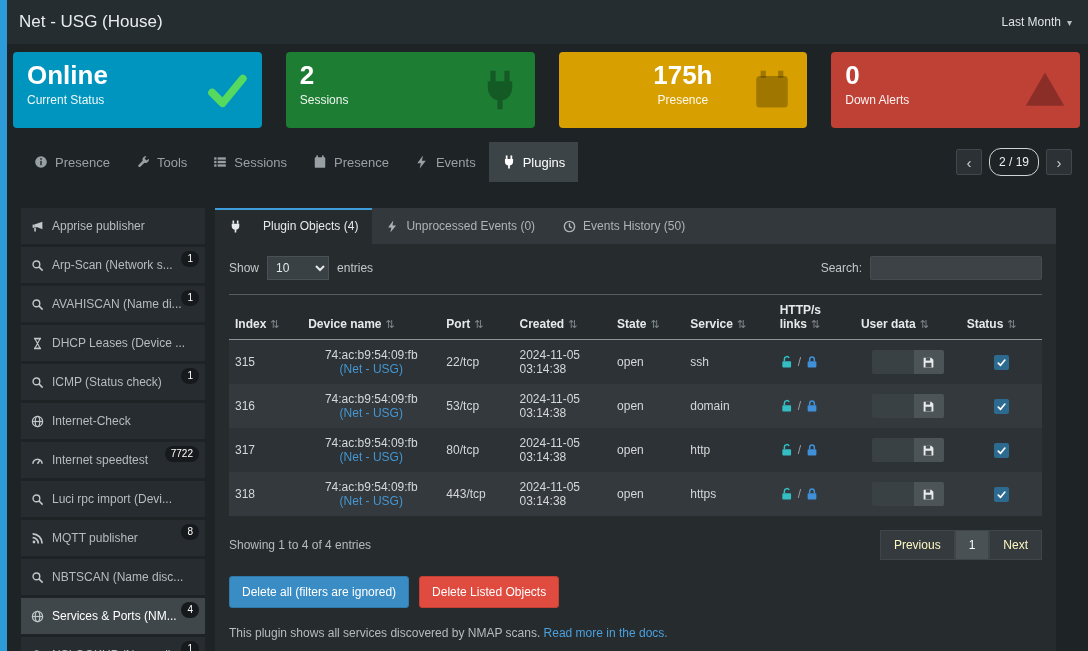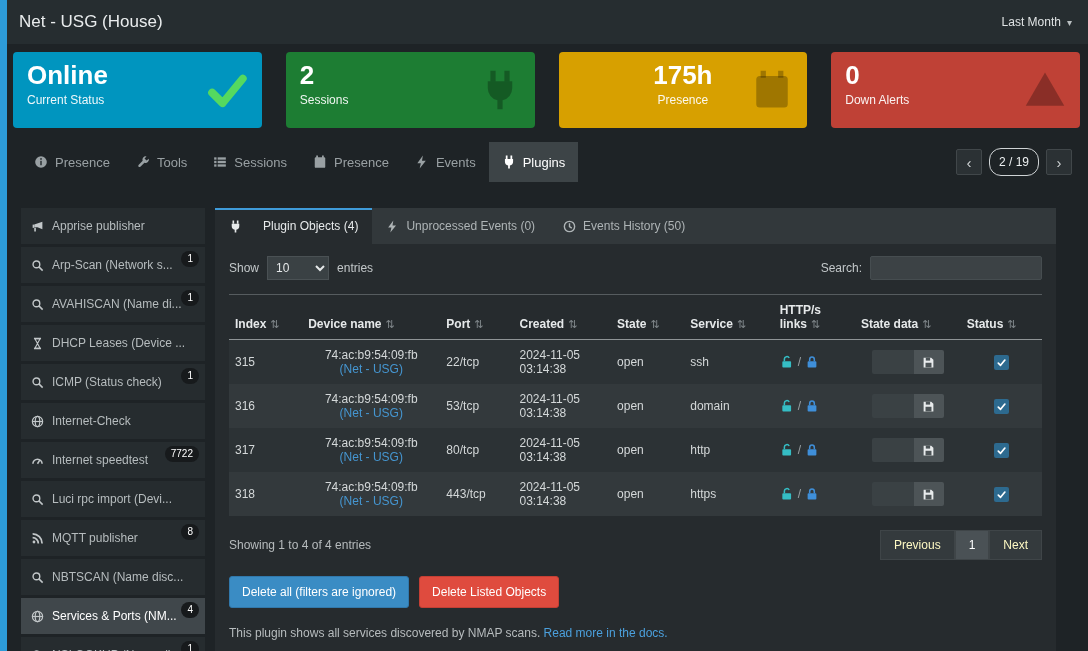--- a/index.html
+++ b/index.html
@@ -391,21 +391,21 @@
           </colgroup>
           <thead>
             <tr>
               <th><span>Index</span><span class="sort">⇅</span></th>
               <th><span>Device name</span><span class="sort">⇅</span></th>
               <th><span>Port</span><span class="sort">⇅</span></th>
               <th><span>Created</span><span class="sort">⇅</span></th>
               <th><span>State</span><span class="sort">⇅</span></th>
               <th><span>Service</span><span class="sort">⇅</span></th>
               <th><span>HTTP/s links</span><span class="sort">⇅</span></th>
-              <th><span>State data</span><span class="sort">⇅</span></th>
+              <th><span>User data</span><span class="sort">⇅</span></th>
               <th><span>Status</span><span class="sort">⇅</span></th>
             </tr>
           </thead>
           <tbody>
             <tr>
               <td>315</td>
               <td class="c-device">
                   <div>74:ac:b9:54:09:fb</div>
                   <div class="dlink">(Net - USG)</div>
                 </td>

